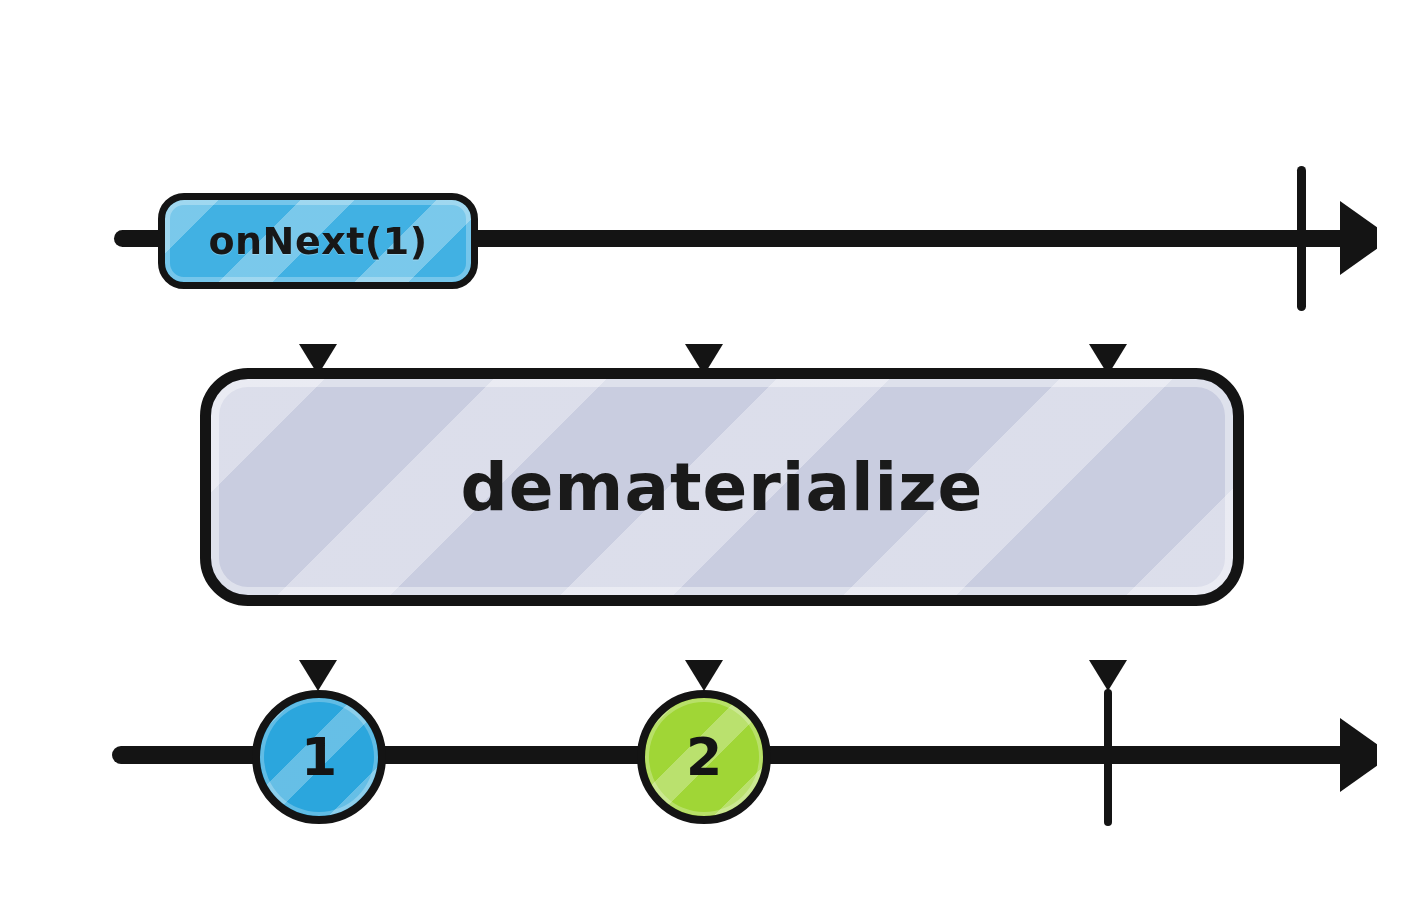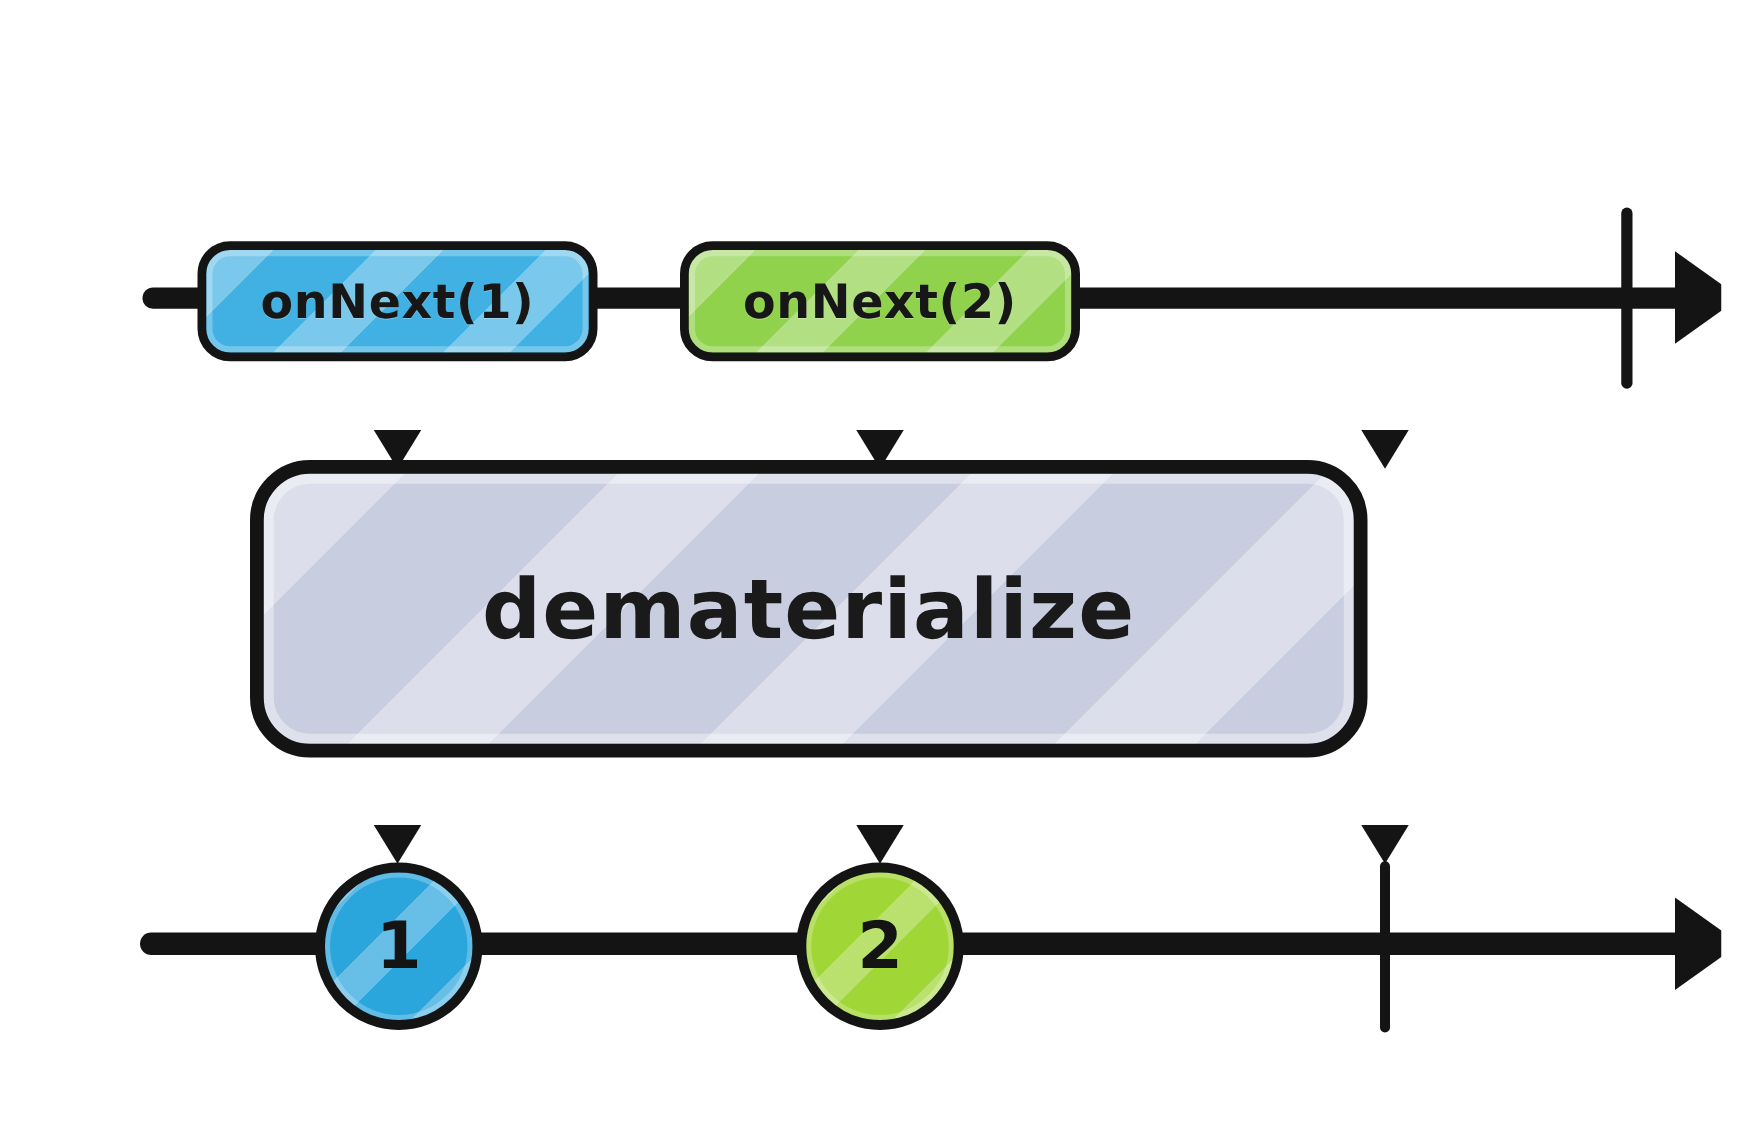--- a/index.html
+++ b/index.html
@@ -133,39 +133,36 @@
 <div class="canvas">
 
   <div class="line" style="left:66px; top:182px; width:1236px; height:17px;"></div>
   <div class="arrowhead" style="left:1292px; top:153px;"></div>
   <div class="tick" style="left:1249px; top:118px; width:9px; height:145px;"></div>
 
   <div class="pill" style="left: 110px; top: 145px; background-color: rgb(65, 177, 227);">
     <span class="pill-label">onNext(1)</span>
   </div>
 
-  <div class="pill" style="left: 496px; top: 145px; background-color: rgb(144, 210, 76);">
-    <span class="pill-label">onNext(2)</span>
-  </div>
 
 
   <div class="flow" style="left:251px; top:252px;">
     <div class="flow-dot"></div>
     <div class="flow-tri"></div>
   </div>
   <div class="flow" style="left:637px; top:252px;">
     <div class="flow-dot"></div>
     <div class="flow-tri"></div>
   </div>
   <div class="flow" style="left:1041px; top:252px;">
     <div class="flow-dot"></div>
     <div class="flow-tri"></div>
   </div>
 
-  <div class="opbox" style="left: 152px; top: 320px; width: 894px; height: 238px; background-color: rgb(201, 205, 224);">
+  <div class="opbox" style="left: 152px; top: 320px; width: 1044px; height: 238px; background-color: rgb(201, 205, 224);">
     <span class="op-label">dematerialize</span>
   </div>
 
   <div class="flow" style="left:251px; top:568px;">
     <div class="flow-dot"></div>
     <div class="flow-tri"></div>
   </div>
   <div class="flow" style="left:637px; top:568px;">
     <div class="flow-dot"></div>
     <div class="flow-tri"></div>

